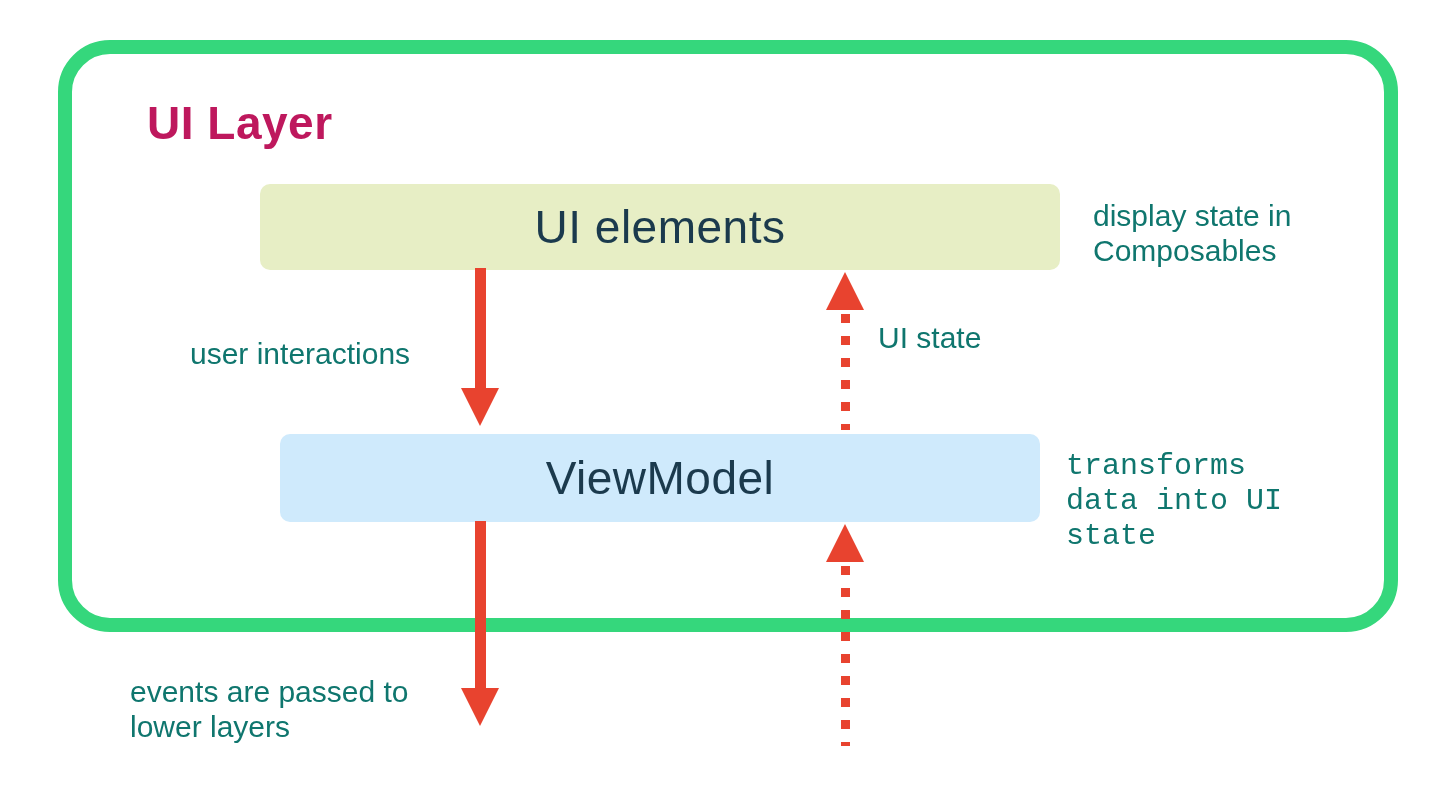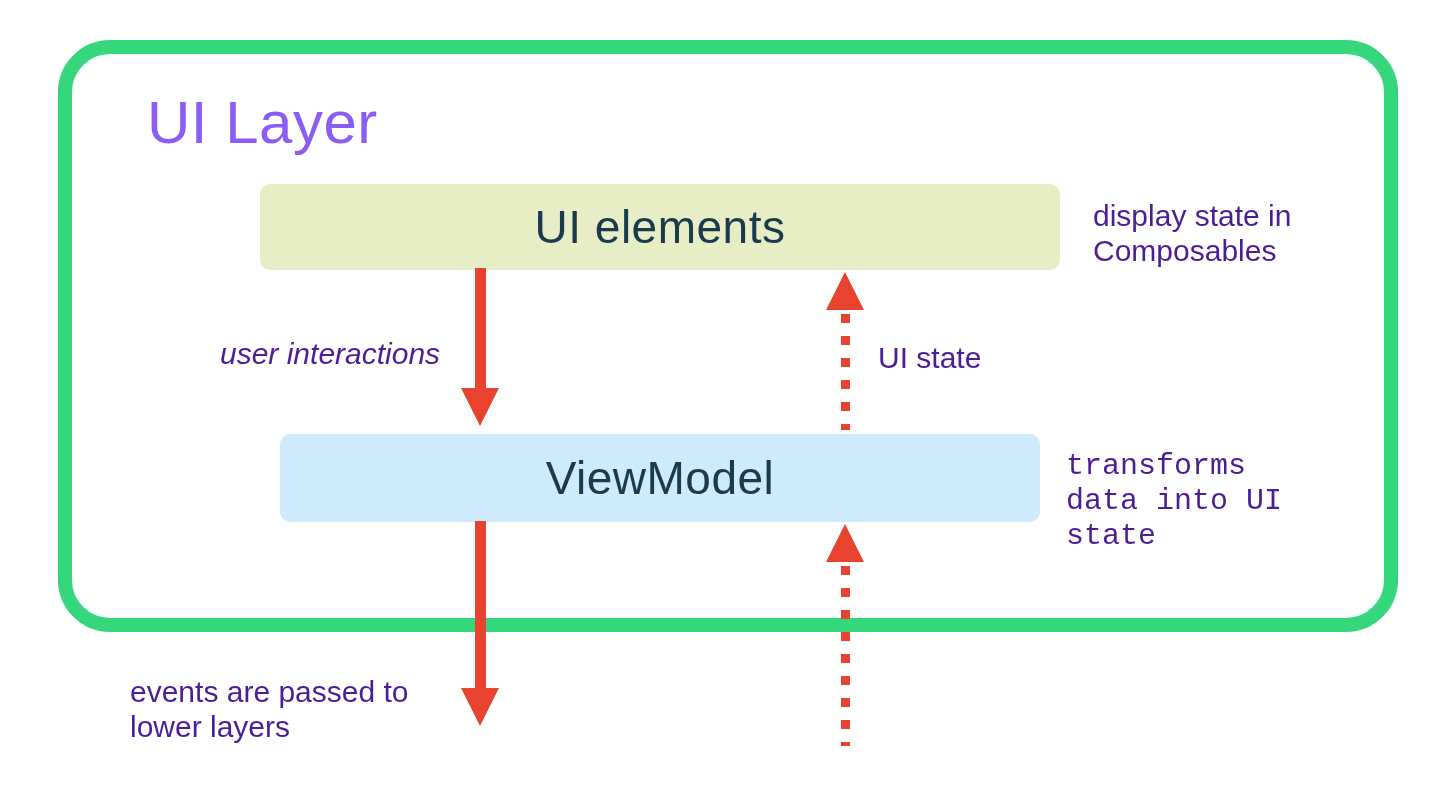--- a/index.html
+++ b/index.html
@@ -7,37 +7,37 @@
   .stage{
     position:relative;width:1447px;height:792px;background:#ffffff;overflow:hidden;
   }
   
   .ui-layer-frame{
     position:absolute;left:58px;top:40px;width:1340px;height:592px;
     box-sizing:border-box;border:14px solid #35d77c;border-radius:52px;
     background:#ffffff;z-index:1;
   }
   .ui-layer-title{
-    position:absolute;left:147px;top:98px;font-size:60px;line-height:50px;
-    color:#8b5cf6;z-index:2;letter-spacing:0.5px;
+    position:absolute;left:147px;top:98px;font-size:46px;line-height:50px;
+    color:#be185d;z-index:2;letter-spacing:0.5px;font-weight:bold;
   }
   
   .node{
     position:absolute;display:flex;align-items:center;justify-content:center;
     border-radius:10px;color:#1b3a4d;font-size:46px;z-index:2;letter-spacing:0.5px;
   }
   .node-ui-elements{left:260px;top:184px;width:800px;height:86px;background:#e7eec5;}
   .node-viewmodel{left:280px;top:434px;width:760px;height:88px;background:#cfeafc;}
   
   .note{
-    position:absolute;color:#4c1d95;font-size:30px;line-height:35px;z-index:3;
+    position:absolute;color:#0f766e;font-size:30px;line-height:35px;z-index:3;
   }
   .note-display{left:1093px;top:198px;width:250px;}
-  .note-user{left:220px;top:336px;white-space:nowrap;font-style:italic;}
-  .note-uistate{left:878px;top:340px;white-space:nowrap;}
+  .note-user{left:190px;top:336px;white-space:nowrap;}
+  .note-uistate{left:878px;top:320px;white-space:nowrap;}
   .note-transforms{left:1066px;top:449px;width:235px;font-family:Liberation Mono, monospace;}
   .note-events{left:130px;top:674px;width:315px;}
   .note-streams{left:877px;top:675px;width:300px;}
   
   .arrow{position:absolute;z-index:4;}
   .shaft-solid{position:absolute;width:11px;background:#e8432f;}
   .shaft-dotted{
     position:absolute;width:9px;
     background:repeating-linear-gradient(to bottom,#e8432f 0 9px,transparent 9px 22px);
   }

